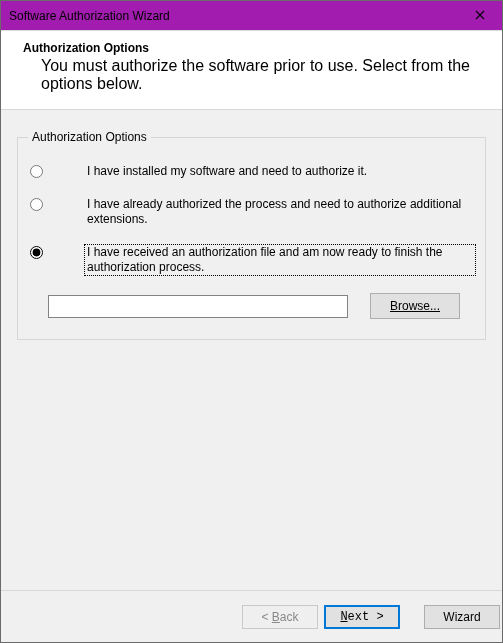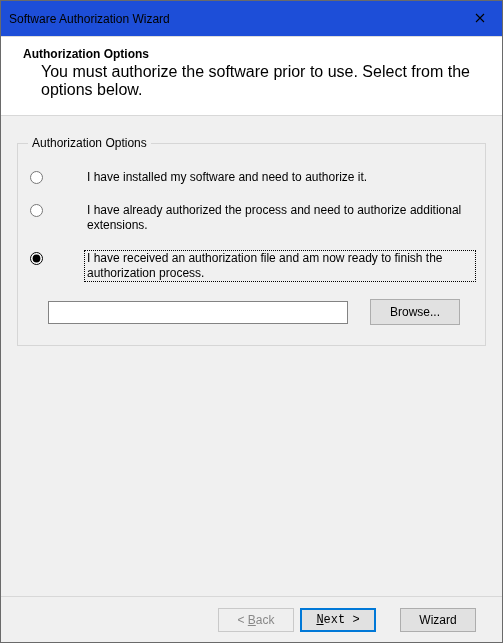--- a/index.html
+++ b/index.html
@@ -10,26 +10,26 @@
     font-family: "Segoe UI", Tahoma, sans-serif;
     font-size: 12px;
     background: #fff;
     border: 1px solid #6a6a6a;
     display: flex;
     flex-direction: column;
     color: #000;
   }
   
   .titlebar {
-    height: 36px;
+    height: 30px;
     display: flex;
     align-items: center;
     justify-content: space-between;
     padding-left: 8px;
-    background: #1d4ed8;
+    background: #a21caf;
     border-bottom: 1px solid #dcdcdc;
   }
   .titlebar .title {
     font-size: 12px;
   }
   .titlebar .close {
     width: 45px;
     height: 29px;
     display: flex;
     align-items: center;
@@ -84,20 +84,21 @@
   }
   .radio-row.selected label {
     outline: 1px dotted #000;
     outline-offset: 0;
   }
   .file-row {
     display: flex;
     align-items: center;
     gap: 22px;
     margin: 8px 0 4px 20px;
+    text-decoration: underline;
   }
   .file-row input[type=text] {
     width: 300px;
     height: 23px;
     border: 1px solid #838383;
     background: #fff;
     padding: 2px 4px;
     font-family: inherit;
     font-size: 12px;
   }
@@ -105,28 +106,28 @@
     width: 90px;
     height: 26px;
     border: 1px solid #adadad;
     background: #e1e1e1;
     font-family: inherit;
     font-size: 12px;
     cursor: default;
   }
   
   .footer {
-    height: 46px;
+    height: 52px;
     background: #f0f0f0;
     border-top: 1px solid #d8d8d8;
     display: flex;
     justify-content: flex-end;
     align-items: center;
     gap: 6px;
-    padding-right: 26px;
+    padding-right: 2px;
   }
   .footer button {
     width: 76px;
     height: 24px;
     font-family: inherit;
     font-size: 12px;
     background: #e1e1e1;
     border: 1px solid #adadad;
     cursor: default;
   }

